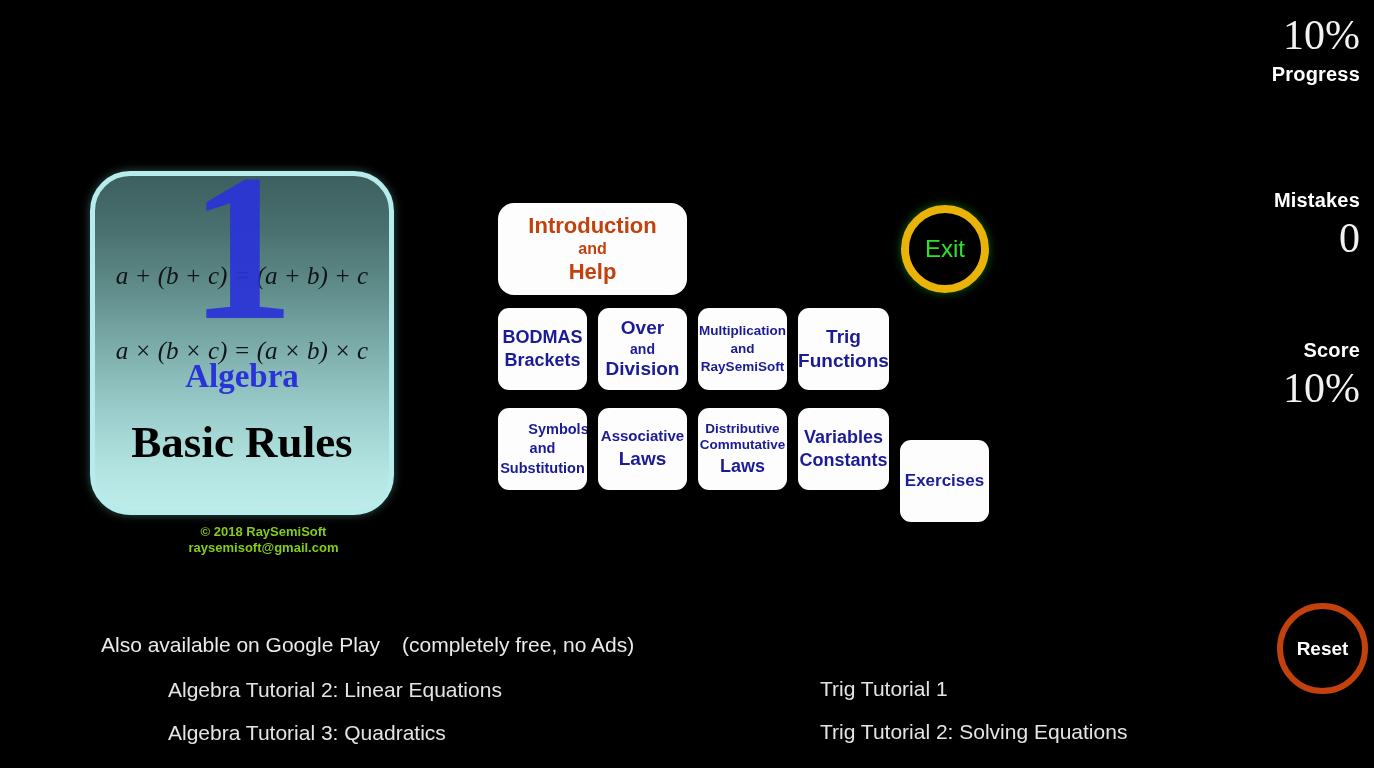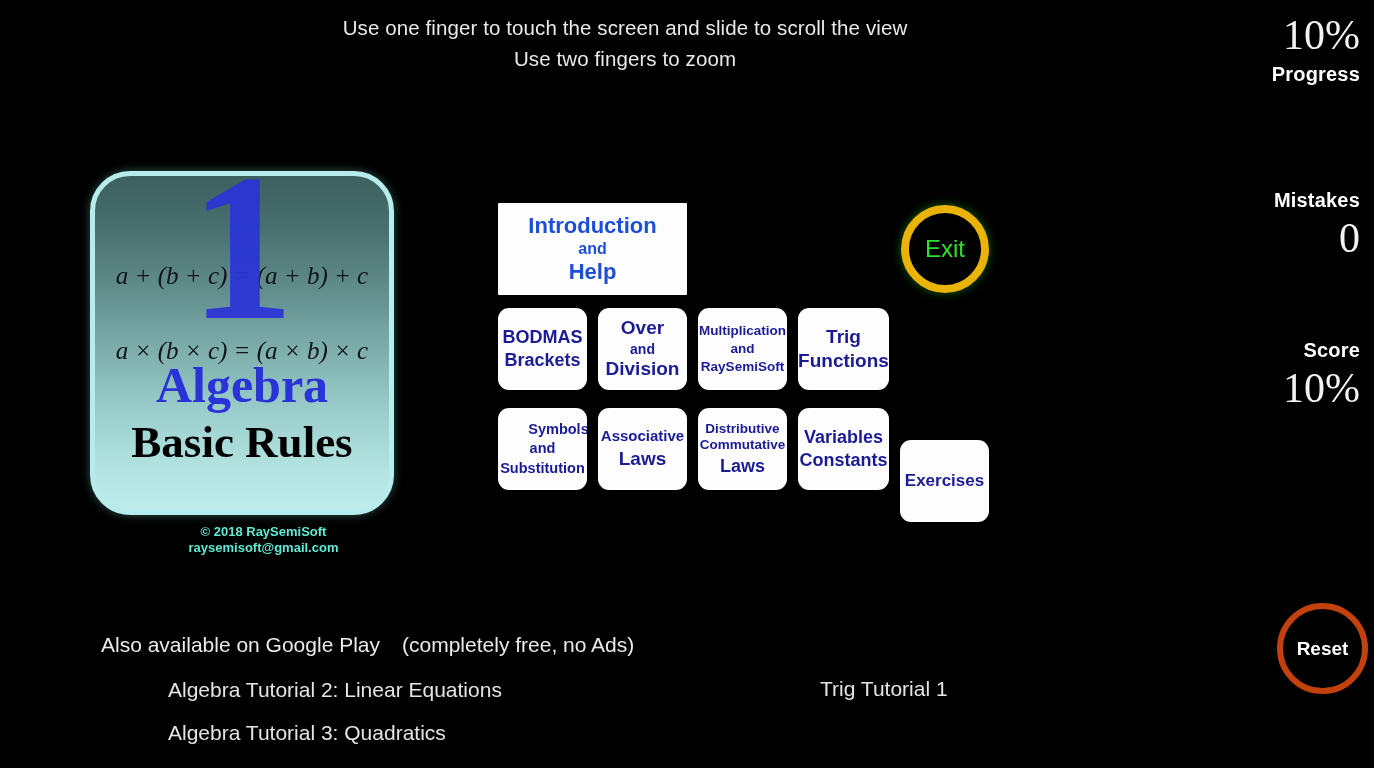--- a/index.html
+++ b/index.html
@@ -112,42 +112,42 @@
   }
   .cover-eq.one { top: 86px; }
   .cover-eq.two { top: 161px; }
   .cover-title {
     position: absolute;
     left: 0; right: 0;
     top: 184px;
     text-align: center;
     font-family: "Liberation Serif", serif;
     font-weight: bold;
-    font-size: 50px;
+    font-size: 33px;
     color: #2a33d8;
     line-height: 1;
   }
   .cover-sub {
     position: absolute;
     left: 0; right: 0;
     top: 244px;
     text-align: center;
     font-family: "Liberation Serif", serif;
     font-weight: bold;
     font-size: 45px;
     color: #000000;
     line-height: 1;
   }
   .cover-credit {
     position: absolute;
     left: 90px;
     top: 524px;
     width: 347px;
     text-align: center;
-    color: #5eead4;
+    color: #84cc16;
     font-size: 13px;
     font-weight: bold;
     line-height: 16px;
   }
 
   
   .btn {
     position: absolute;
     background: #fdfdfd;
     border-radius: 11px;
@@ -160,22 +160,22 @@
     font-weight: bold;
     text-align: center;
     line-height: 1.06;
     overflow: hidden;
   }
   .btn .l1, .btn .l2, .btn .l3 { display: block; white-space: nowrap; }
 
   
   #btn-intro {
     left: 498px; top: 203px; width: 189px; height: 92px;
-    border-radius: 1px;
-    color: #1d4ed8;
+    border-radius: 16px;
+    color: #c2410c;
   }
   #btn-intro .l1 { font-size: 22px; }
   #btn-intro .l2 { font-size: 16px; margin-top: 3px; }
   #btn-intro .l3 { font-size: 22px; margin-top: 3px; }
 
   
   #btn-bodmas { left: 498px; top: 308px; width: 89px; height: 82px; text-align: center; }
   #btn-bodmas .l1 { font-size: 18px; }
   #btn-bodmas .l2 { font-size: 18px; margin-top: 4px; }
 
@@ -260,24 +260,20 @@
   #promo-alg2 { left: 168px; top: 678px; }
   #promo-alg3 { left: 168px; top: 721px; }
   #promo-trig1 { left: 820px; top: 677px; }
   #promo-trig2 { left: 820px; top: 720px; }
 </style>
 </head>
 <body>
 
 <div class="screen">
 
-  <div class="instructions">
-    <div>Use one finger to touch the screen and slide to scroll the view</div>
-    <div>Use two fingers to zoom</div>
-  </div>
 
   <div class="stat" id="stat-progress">
     <span class="big">10%</span>
     <span class="lbl">Progress</span>
   </div>
 
   <div class="stat" id="stat-mistakes">
     <span class="lbl">Mistakes</span>
     <span class="big">0</span>
   </div>
@@ -363,14 +359,15 @@
     <span>Reset</span>
   </div>
 
   <div class="promo-head">
     <span>Also available on Google Play</span><span class="gap"></span><span>(completely free, no Ads)</span>
   </div>
 
   <div class="promo-link" id="promo-alg2">Algebra Tutorial 2: Linear Equations</div>
   <div class="promo-link" id="promo-alg3">Algebra Tutorial 3: Quadratics</div>
   <div class="promo-link" id="promo-trig1">Trig Tutorial 1</div>
+  <div class="promo-link" id="promo-trig2">Trig Tutorial 2: Solving Equations</div>
 
 </div>
 
 </body></html>

